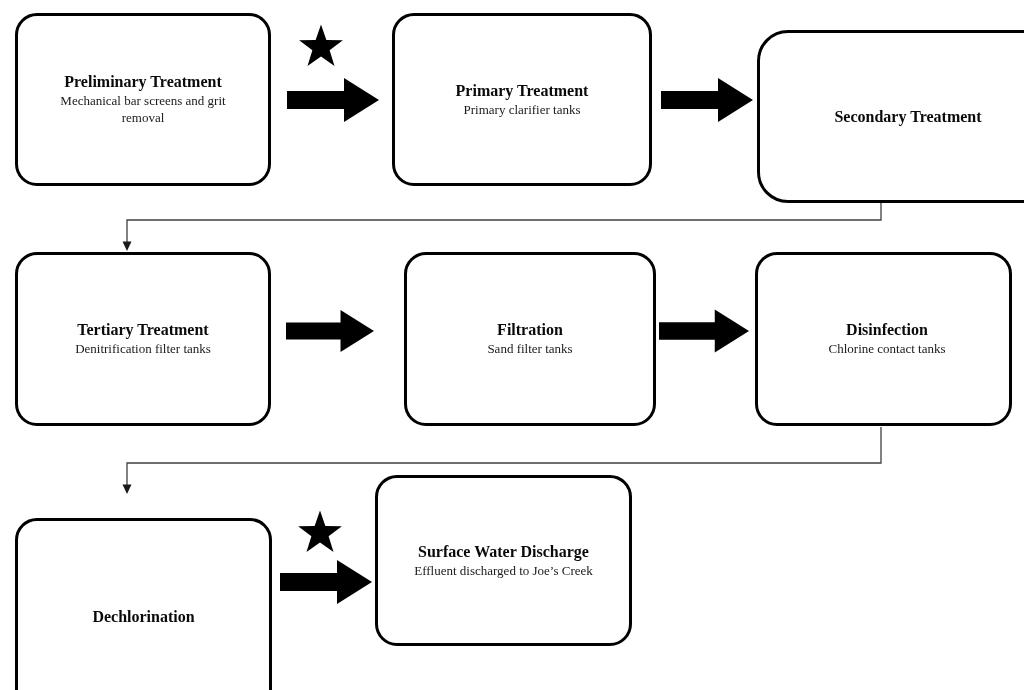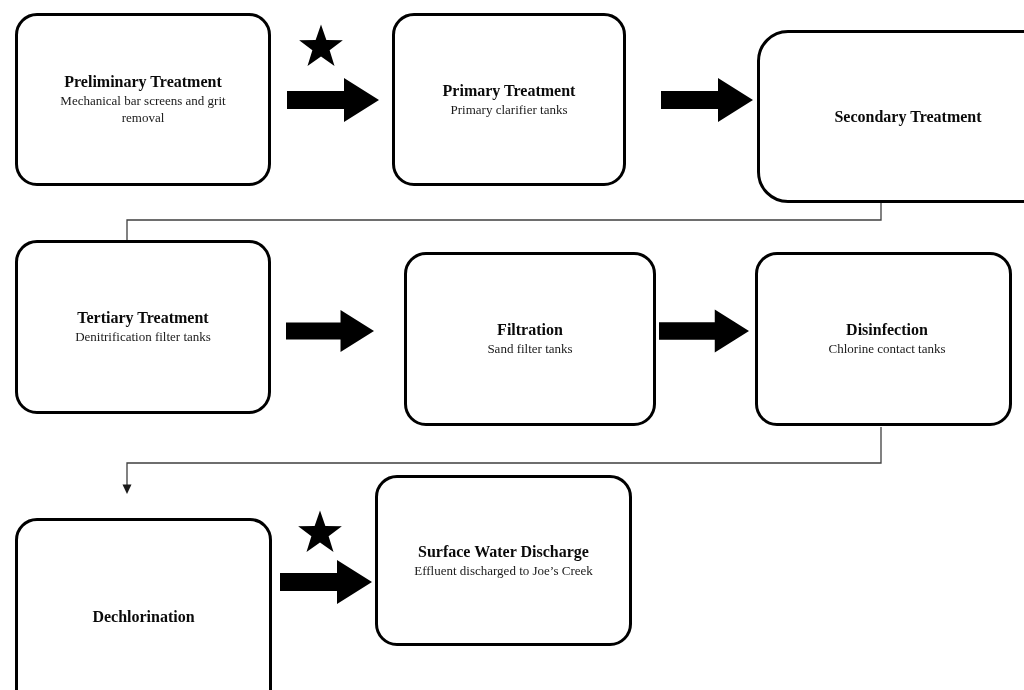--- a/index.html
+++ b/index.html
@@ -39,23 +39,23 @@
   .node .subtitle {
     font-size: 13px;
     color: #1a1a1a;
     line-height: 1.3;
     margin-top: 1px;
   }
   .shape { position: absolute; }
 
   
   #node-0 { left: 15px;  top: 13px;  width: 256px; height: 173px; }
-  #node-1 { left: 392px; top: 13px;  width: 234px; height: 173px; }
+  #node-1 { left: 392px; top: 13px;  width: 260px; height: 173px; }
   #node-2 { left: 757px; top: 30px;  width: 302px; height: 173px; border-radius: 31px; }
-  #node-3 { left: 15px;  top: 240px; width: 256px; height: 174px; }
+  #node-3 { left: 15px;  top: 252px; width: 256px; height: 174px; }
   #node-4 { left: 404px; top: 252px; width: 252px; height: 174px; }
   #node-5 { left: 755px; top: 252px; width: 257px; height: 174px; padding-left: 15px; }
   #node-6 { left: 15px;  top: 502px; width: 257px; height: 197px; margin-top: 16px; }
   #node-7 { left: 375px; top: 475px; width: 257px; height: 171px; }
 
   
   #node-0 .subtitle { max-width: 205px; }
   #node-2 .subtitle { max-width: 236px; }
 
   

